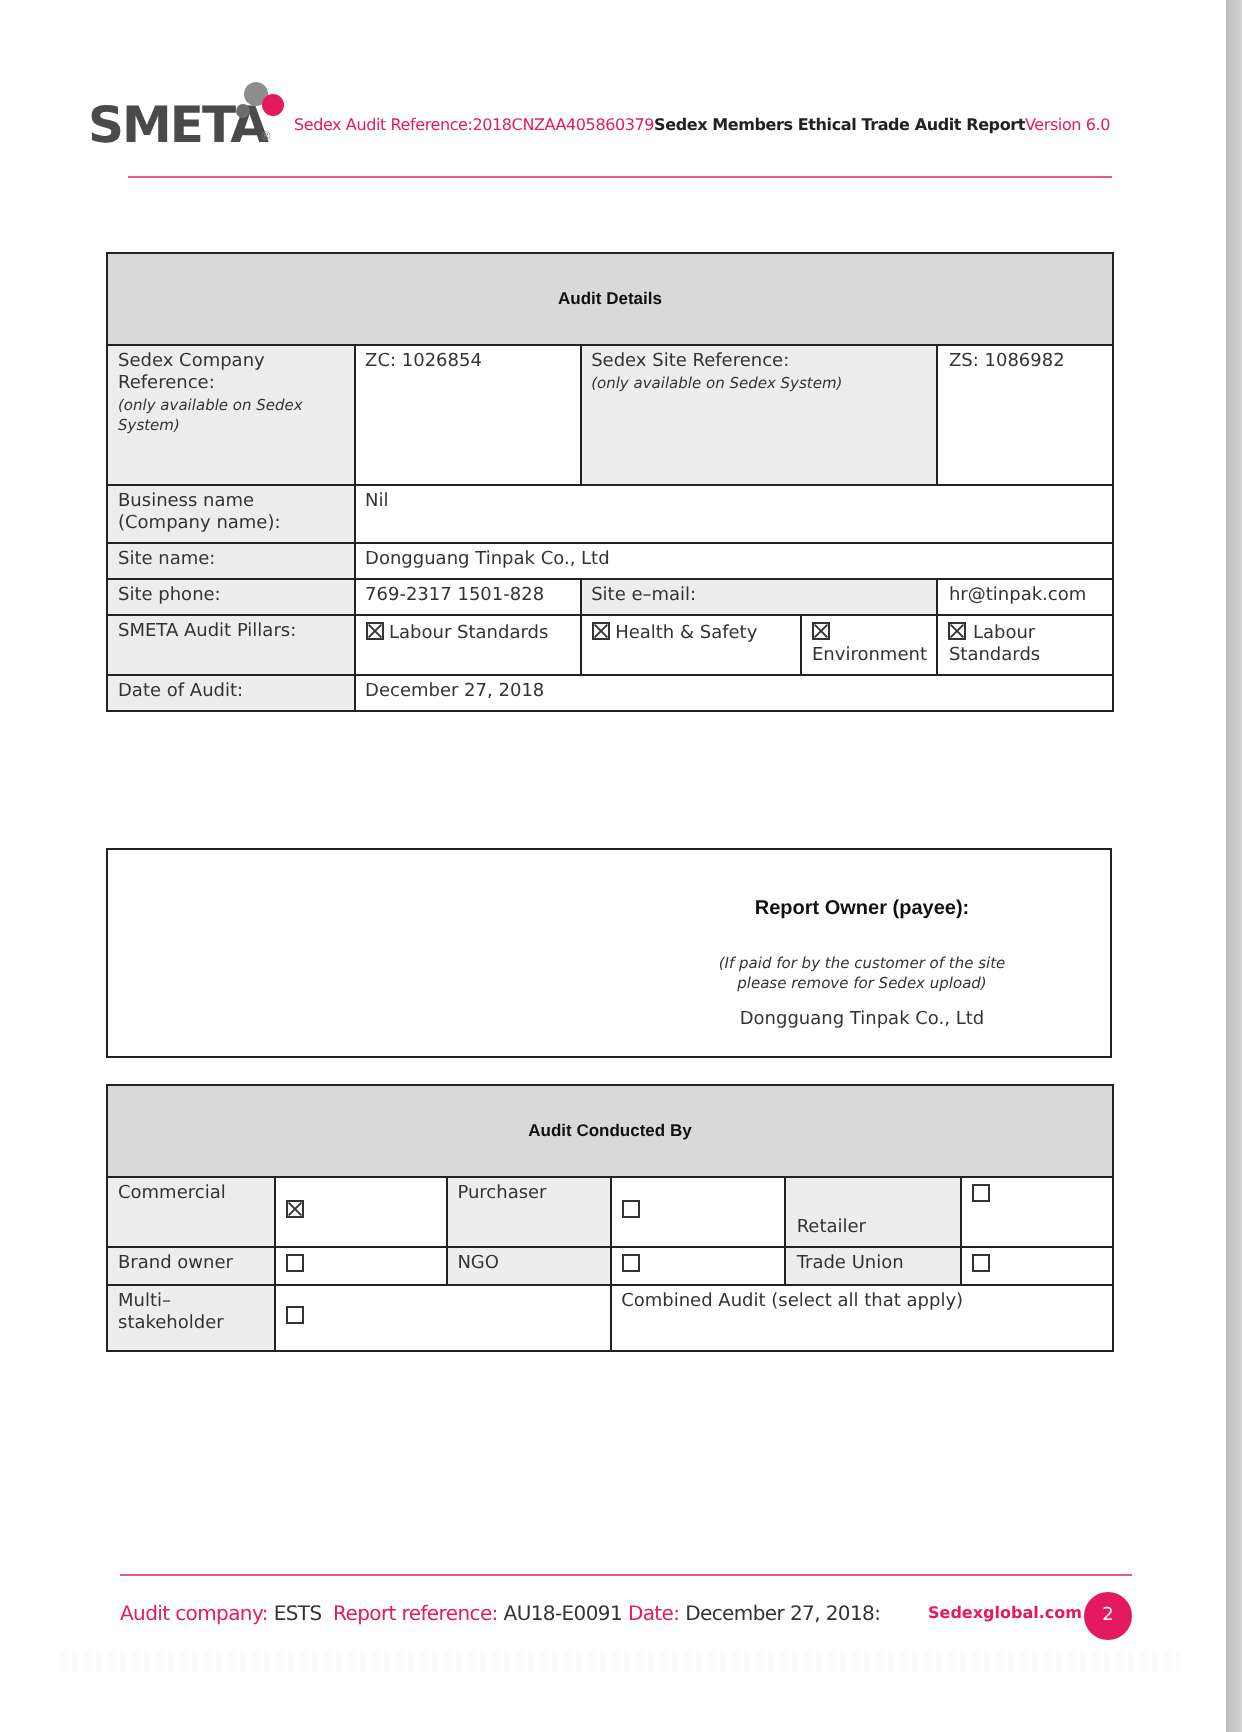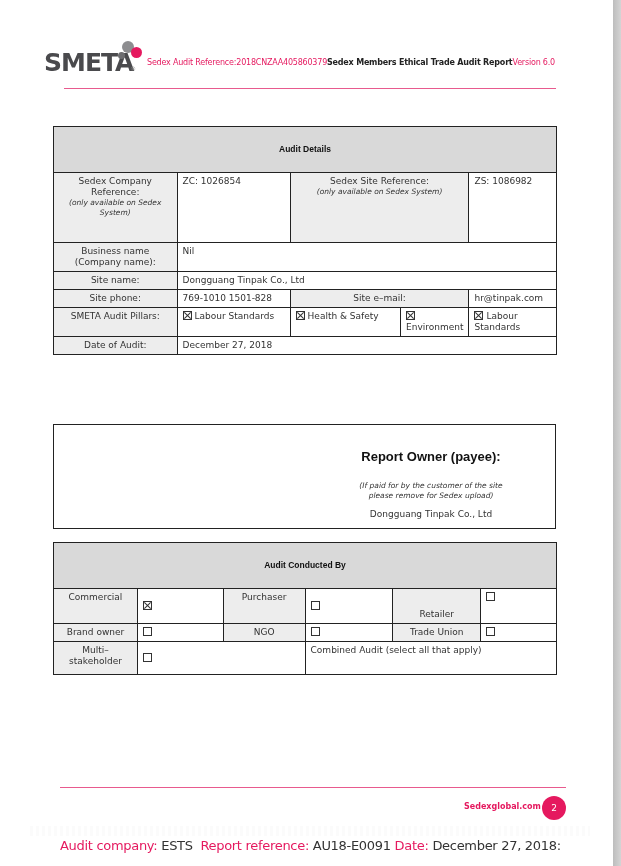--- a/index.html
+++ b/index.html
@@ -15,44 +15,44 @@
   .logo-dot-small { position:absolute; left:74px; top:12px; width:7px; height:7px; border-radius:50%; background:#6d6d70; }
   .logo-reg { position:absolute; left:86px; top:25px; font-size:6px; color:#888; }
 
   .hdr-line { position:absolute; left:147px; top:58px; font-size:8px; white-space:nowrap; color:#e5195f; letter-spacing:-0.2px; }
   .hdr-line b { color:#222; font-weight:bold; }
   .hdr-rule { position:absolute; left:64px; top:88px; width:492px; height:1px; background:#e85a8e; }
 
   
   table { border-collapse:collapse; position:absolute; font-family:"DejaVu Sans", sans-serif; font-size:9px; color:#333; }
   td { border:1px solid #222; vertical-align:top; padding:3px 5px; line-height:11px; }
-  .g { background:#ededed;text-align:center; }
+  .g { background:#ededed; }
   .hd { background:#d9d9d9; font-weight:bold; text-align:center; font-size:8.5px; color:#111; font-family:"Liberation Sans", sans-serif; padding:17px; }
   .it { font-style:italic; font-size:7.5px; line-height:10px; display:block; }
   .cb { display:inline-block; width:9px; height:9px; border:1px solid #333; box-sizing:border-box; vertical-align:-1px; margin-right:3px; position:relative; }
   .cb.x::before, .cb.x::after { content:""; position:absolute; left:3px; top:-1px; width:1px; height:9px; background:#333; }
   .cb.x::before { transform:rotate(45deg); }
   .cb.x::after { transform:rotate(-45deg); }
 
   #t1 { left:53px; top:126px; width:504px; }
   #t3 { left:53px; top:542px; width:504px; }
 
   
   .box { position:absolute; left:53px; top:424px; width:503px; height:105px; border:1px solid #222; box-sizing:border-box; }
   .box-left { position:absolute; left:0; top:0; width:251px; height:103px; border-right:1px solid #222; }
   .box-title { position:absolute; left:0; width:100%; top:5px; text-align:center; font-family:"Liberation Sans", sans-serif; font-weight:bold; font-size:9px; color:#111; }
   .ests { position:absolute; left:94px; top:28px; width:64px; height:64px; }
   .box-right { position:absolute; left:252px; top:0; width:250px; height:103px; text-align:center; }
-  .ro-title { margin-top:24px; font-family:"Liberation Sans", sans-serif; font-weight:bold; font-size:13px; color:#111; }
+  .ro-title { margin-top:24px; font-family:"Liberation Sans", sans-serif; font-weight:bold; font-size:10px; color:#111; }
   .ro-note { font-style:italic; font-size:7.5px; line-height:10px; color:#333; margin-top:17px; }
   .ro-name { font-size:9px; color:#333; margin-top:8px; }
 
   
   .ftr-rule { position:absolute; left:60px; top:787px; width:506px; height:1px; background:#e85a8e; }
-  .ftr { position:absolute; left:60px; top:838px; font-size:13px; color:#e5195f; white-space:nowrap; letter-spacing:-0.3px; }
+  .ftr { position:absolute; left:60px; top:802px; font-size:10px; color:#e5195f; white-space:nowrap; letter-spacing:-0.3px; }
   .ftr .v { color:#333; }
   .ftr-site { position:absolute; left:464px; top:802px; font-size:8px; color:#e5195f; font-weight:bold; }
   .pg { position:absolute; left:542px; top:796px; width:24px; height:24px; border-radius:50%; background:#e5195f; color:#fff; font-size:9px; line-height:24px; text-align:center; }
   .ghost { position:absolute; left:30px; top:826px; width:560px; height:10px; background:repeating-linear-gradient(90deg,#fbfbfb 0 3px,#fff 3px 6px); }
 </style>
 </head>
 <body>
 
 <div class="page">
 
@@ -90,21 +90,21 @@
     <tr style="height:17px">
       <td class="g">Business name (Company name):</td>
       <td colspan="5">Nil</td>
     </tr>
     <tr>
       <td class="g">Site name:</td>
       <td colspan="5">Dongguang Tinpak Co., Ltd</td>
     </tr>
     <tr>
       <td class="g">Site phone:</td>
-      <td>769-1010 1501-828</td>
+      <td>769-2317 1501-828</td>
       <td class="g" colspan="3">Site e–mail:</td>
       <td>hr@tinpak.com</td>
     </tr>
     <tr style="height:28px">
       <td class="g">SMETA Audit Pillars:</td>
       <td><span class="cb x"></span><span>Labour Standards</span></td>
       <td colspan="2"><span class="cb x"></span><span>Health &amp; Safety</span></td>
       <td colspan="1" style="width:auto"><span class="cb x"></span><span>Environment</span></td>
       <td><span class="cb x"></span><span>Labour Standards</span></td>
     </tr>

